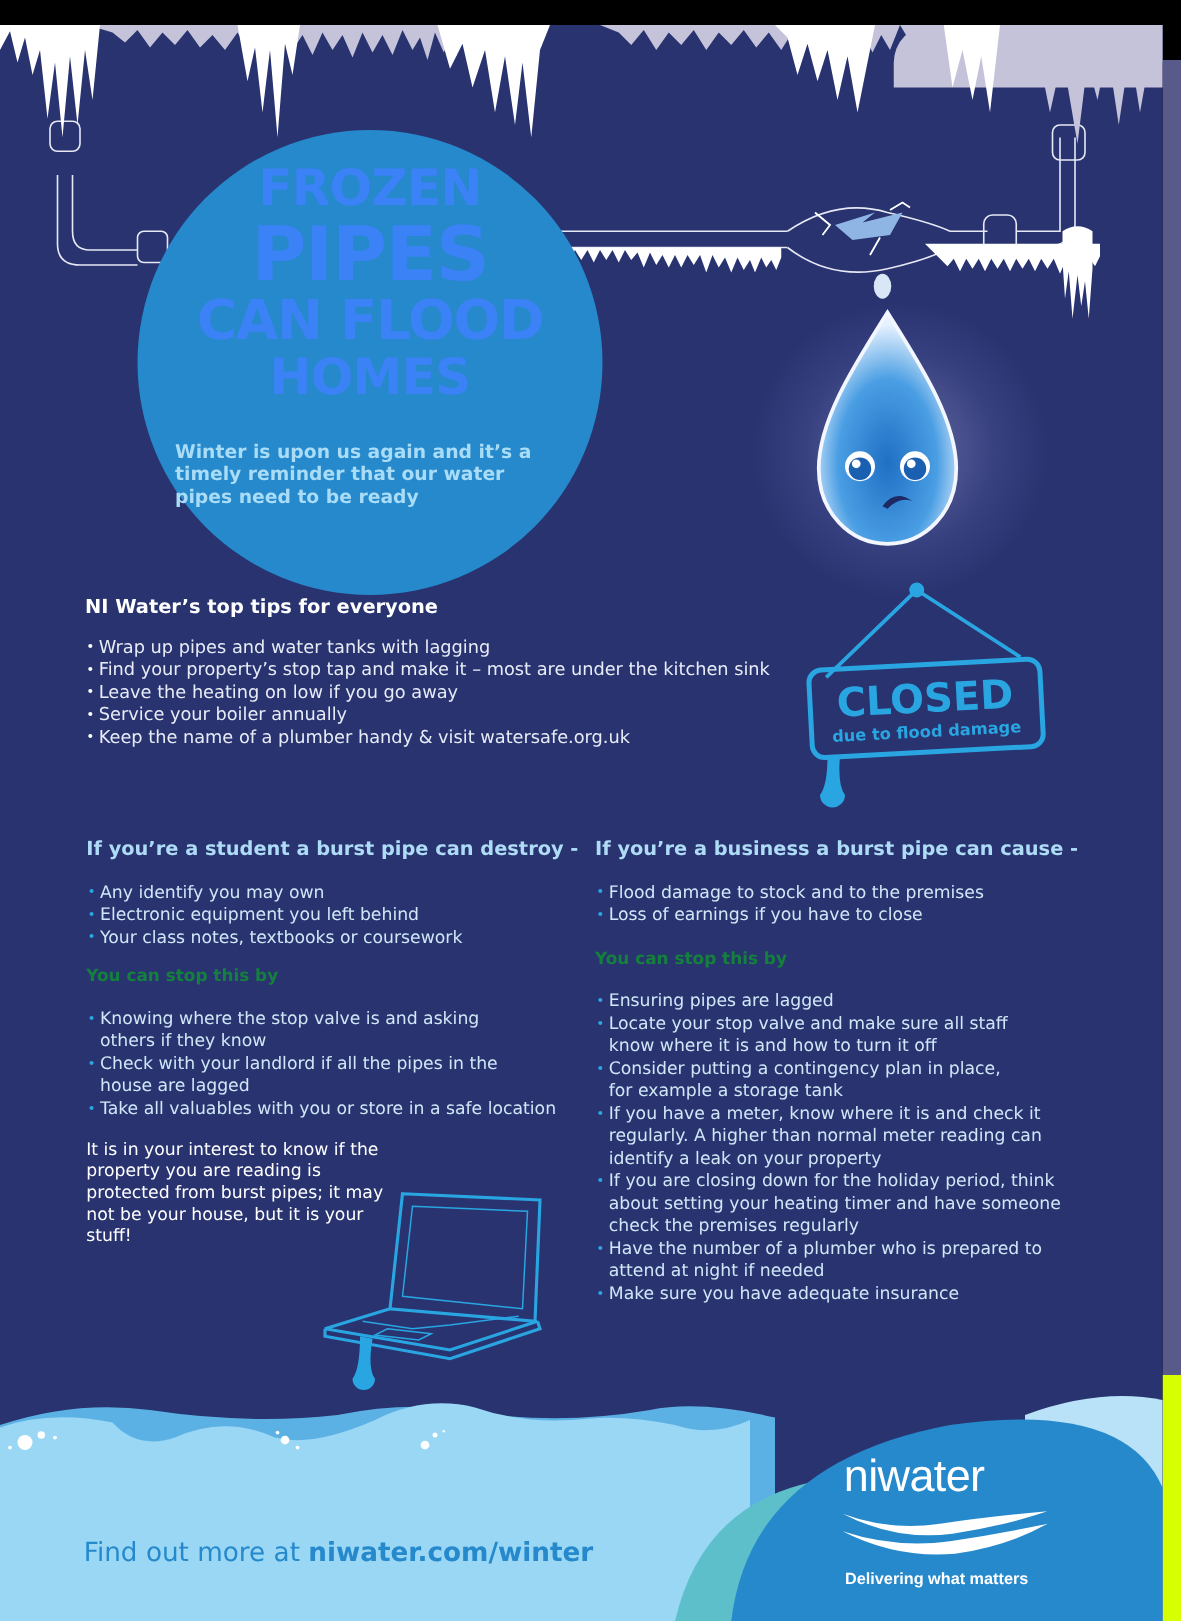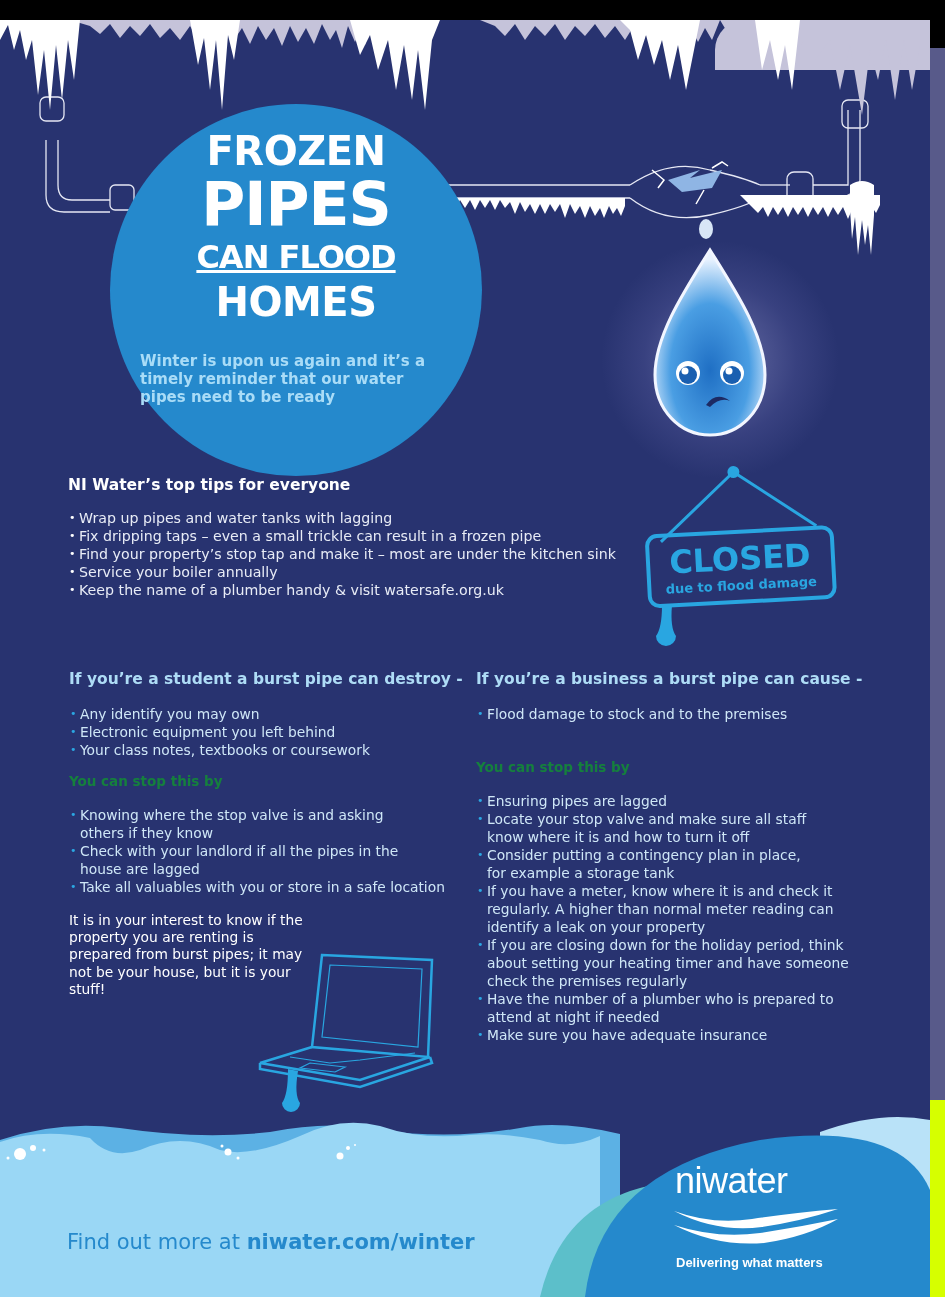--- a/index.html
+++ b/index.html
@@ -12,24 +12,24 @@
   .frost-blob { position:absolute; left:715px; top:0; width:230px; height:50px; background:#c5c3da; border-radius:30px 0 0 0; }
 
   
   .icicles { position:absolute; left:0; top:0; width:945px; height:120px; }
 
   
   .pipes { position:absolute; left:0; top:0; width:945px; height:260px; }
 
   
   .hero-circle { position:absolute; left:110px; top:84px; width:372px; height:372px; border-radius:50%; background:#2589cc; }
-  .hero-title { position:absolute; left:110px; top:128px; width:372px; text-align:center; color:#ffffff; font-weight:900; font-family:"DejaVu Sans", sans-serif; }
+  .hero-title { position:absolute; left:110px; top:128px; width:372px; text-align:center; color:#3b82f6; font-weight:900; font-family:"DejaVu Sans", sans-serif; }
   .hero-title .l1 { display:block; font-size:40px; line-height:46px; letter-spacing:-0.5px; }
   .hero-title .l2 { display:block; font-size:60px; line-height:60px; letter-spacing:-1px; }
-  .hero-title .l3 { display:block; font-size:32px; line-height:46px; letter-spacing:-1px;text-decoration:underline; }
+  .hero-title .l3 { display:block; font-size:44px; line-height:46px; letter-spacing:-1px; }
   .hero-title .l4 { display:block; font-size:40px; line-height:44px; letter-spacing:-0.5px; }
   .hero-sub { position:absolute; left:140px; top:352px; width:312px; text-align:left; color:#a9dcf7; font-weight:bold; font-size:15px; line-height:18px; font-family:"DejaVu Sans", sans-serif; }
 
   
   .drop-glow { position:absolute; left:600px; top:240px; width:240px; height:240px; border-radius:50%; background:radial-gradient(circle, rgba(180,180,230,0.45) 0%, rgba(120,120,190,0.2) 45%, rgba(40,51,112,0) 70%); }
   .drop-svg { position:absolute; left:640px; top:215px; width:140px; height:240px; }
 
   
   .tips-title { position:absolute; left:68px; top:476px; color:#fff; font-weight:bold; font-size:15.5px; font-family:"DejaVu Sans", sans-serif; }
   .bullets { position:absolute; list-style:none; color:#e8ecf6; font-size:14.2px; line-height:18px; font-family:"DejaVu Sans", sans-serif; }
@@ -140,22 +140,22 @@
   <circle cx="45" cy="156" r="3.5" fill="#fff"></circle>
   <circle cx="92" cy="158" r="12" fill="#fff"></circle>
   <circle cx="92" cy="160" r="9" fill="#1a5fb0"></circle>
   <circle cx="89" cy="156" r="3.5" fill="#fff"></circle>
   <path d="M66 190 Q76 176 90 186 Q80 182 70 192 Z" fill="#1d2a63"></path>
 </svg>
 
 <div class="tips-title">NI Water’s top tips for everyone</div>
 <ul class="bullets tips-list">
   <li>Wrap up pipes and water tanks with lagging</li>
-  <li>Fix dripping taps – even a small trickle can result in a frozen pipe</li>
   <li>Find your property’s stop tap and make it – most are under the kitchen sink</li>
+  <li>Leave the heating on low if you go away</li>
   <li>Service your boiler annually</li>
   <li>Keep the name of a plumber handy &amp; visit watersafe.org.uk</li>
 </ul>
 
 <svg class="closed-sign" viewBox="0 0 230 200">
   <g transform="rotate(-3 115 100)">
     <circle cx="118" cy="12" r="6" fill="#29a6e1"></circle>
     <path d="M118 12 L42 78 M118 12 L198 70" stroke="#29a6e1" stroke-width="3" fill="none"></path>
     <rect x="28" y="72" width="185" height="70" rx="10" fill="none" stroke="#29a6e1" stroke-width="4"></rect>
     <text x="120" y="110" text-anchor="middle" font-family="DejaVu Sans, sans-serif" font-weight="bold" font-size="32" fill="#29a6e1">CLOSED</text>
@@ -169,37 +169,38 @@
   <li>Any identify you may own</li>
   <li>Electronic equipment you left behind</li>
   <li>Your class notes, textbooks or coursework</li>
 </ul>
 <div class="stop-title" style="left:69px; top:773px;">You can stop this by</div>
 <ul class="bullets col-list" style="left:69px; top:806px; width:390px;">
   <li style="padding-right:70px;">Knowing where the stop valve is and asking others if they know</li>
   <li style="padding-right:50px;">Check with your landlord if all the pipes in the house are lagged</li>
   <li>Take all valuables with you or store in a safe location</li>
 </ul>
-<div class="student-note">It is in your interest to know if the property you are renting is prepared from burst pipes; it may not be your house, but it is your stuff!</div>
+<div class="student-note">It is in your interest to know if the property you are reading is protected from burst pipes; it may not be your house, but it is your stuff!</div>
 
 <svg class="laptop" viewBox="0 0 200 170">
   <g fill="none" stroke="#29a6e1" stroke-width="2.5">
     <path d="M72 10 L182 15 L178 112 L62 102 Z"></path>
     <path d="M80 20 L172 24 L168 102 L72 92 Z" stroke-width="1.2"></path>
     <path d="M62 102 L10 118 L110 135 L180 112"></path>
     <path d="M10 118 L10 124 L110 142 L182 118 L180 112"></path>
     <path d="M40 112 L80 118 L110 115 L165 108" stroke-width="1.2"></path>
     <path d="M60 118 L95 122 L85 127 L50 123 Z" stroke-width="1.2"></path>
   </g>
   <path d="M38 124 L48 126 Q44 150 50 158 A9 9 0 1 1 32 158 Q38 150 38 124 Z" fill="#29a6e1"></path>
 </svg>
 
 <div class="col-title" style="left:476px; top:670px;">If you’re a business a burst pipe can cause -</div>
 <ul class="bullets col-list" style="left:476px; top:705px; width:400px;">
   <li>Flood damage to stock and to the premises</li>
+  <li>Loss of earnings if you have to close</li>
 </ul>
 <div class="stop-title" style="left:476px; top:759px;">You can stop this by</div>
 <ul class="bullets col-list" style="left:476px; top:792px; width:400px;">
   <li>Ensuring pipes are lagged</li>
   <li style="padding-right:50px;">Locate your stop valve and make sure all staff know where it is and how to turn it off</li>
   <li style="padding-right:70px;">Consider putting a contingency plan in place, for example a storage tank</li>
   <li style="padding-right:20px;">If you have a meter, know where it is and check it regularly. A higher than normal meter reading can identify a leak on your property</li>
   <li>If you are closing down for the holiday period, think about setting your heating timer and have someone check the premises regularly</li>
   <li style="padding-right:30px;">Have the number of a plumber who is prepared to attend at night if needed</li>
   <li>Make sure you have adequate insurance</li>

